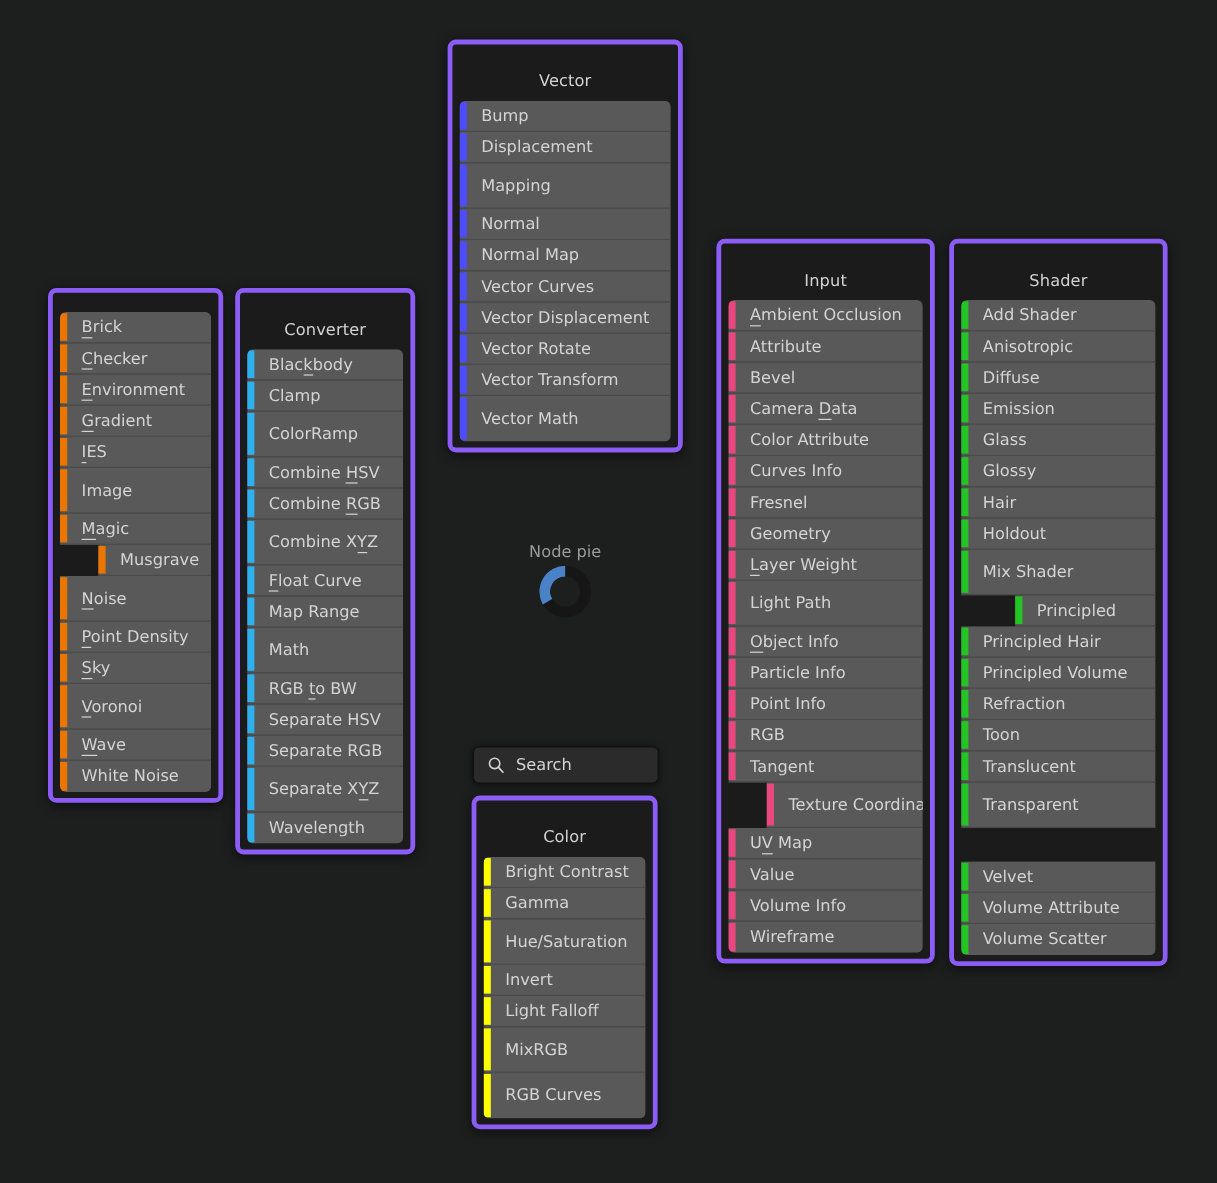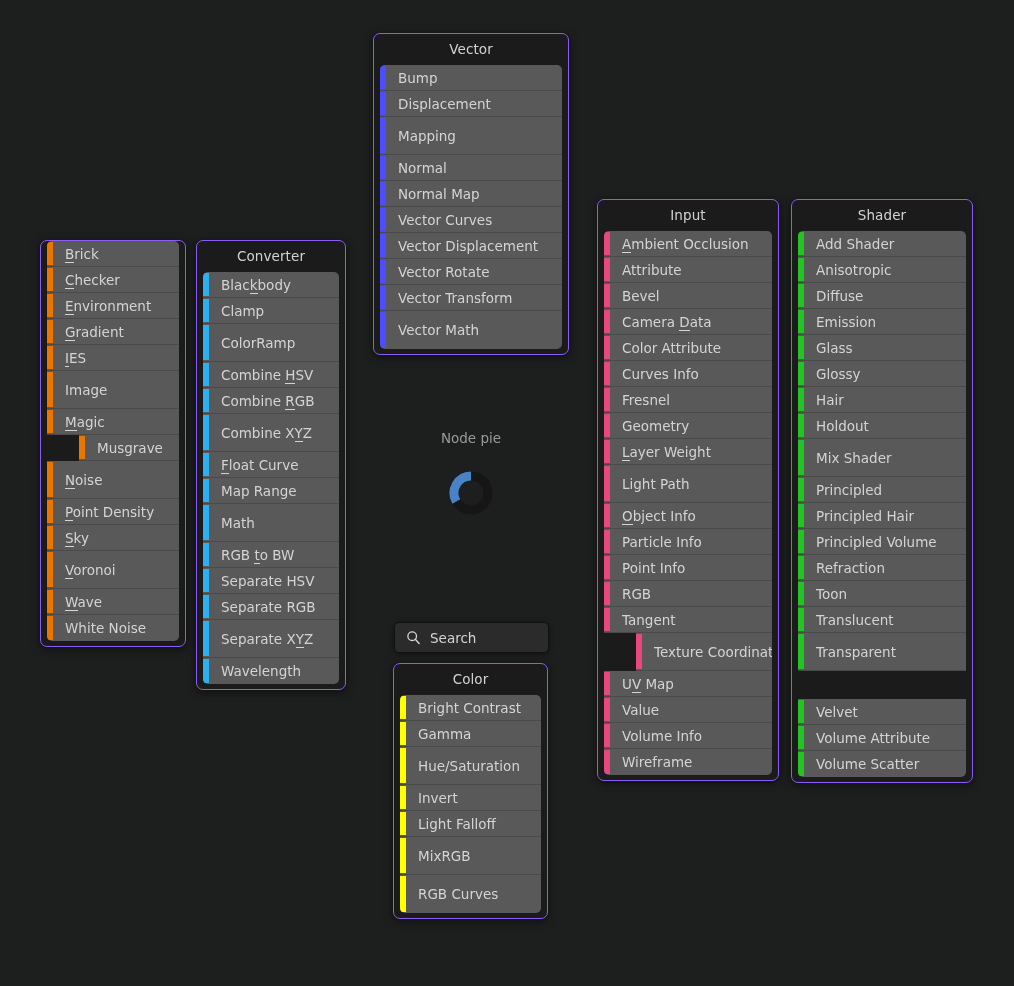--- a/index.html
+++ b/index.html
@@ -13,24 +13,24 @@
     font-family: "DejaVu Sans", sans-serif;
     overflow: hidden;
     position: relative;
     -webkit-font-smoothing: antialiased;
   }
 
   
   .panel {
     position: absolute;
     background: #1b1b1b;
-    border: 1px solid #8b5cf6;
+    border: 4px solid #8b5cf6;
     border-radius: 7px;
     box-shadow: 0 2px 9px rgba(0,0,0,0.55);
-    padding: 0 0 5px 0;
+    padding: 16px 0 5px 0;
     box-sizing: border-box;
   }
   .panel-title {
     color: #d3d3d3;
     font-size: 13.5px;
     text-align: center;
     padding: 7px 0 8px 0;
     letter-spacing: 0.1px;
     user-select: none;
   }
@@ -385,21 +385,21 @@
           <span class="lbl">Hair</span>
         </div>
         <div class="row" style="height: 26px;">
           <span class="accent" style="background: rgb(35, 196, 35);"></span>
           <span class="lbl">Holdout</span>
         </div>
         <div class="row" style="height: 38px;">
           <span class="accent" style="background: rgb(35, 196, 35);"></span>
           <span class="lbl">Mix Shader</span>
         </div>
-        <div class="row" style="height: 26px;">
+        <div class="row" style="height: 26px; margin-left: 45px;">
           <span class="accent" style="background: rgb(35, 196, 35);"></span>
           <span class="lbl">Principled</span>
         </div>
         <div class="row" style="height: 26px;">
           <span class="accent" style="background: rgb(35, 196, 35);"></span>
           <span class="lbl">Principled Hair</span>
         </div>
         <div class="row" style="height: 26px; align-items: center;">
           <span class="accent" style="background: rgb(35, 196, 35);"></span>
           <span class="lbl">Principled Volume</span>
@@ -462,21 +462,21 @@
           <span class="lbl">MixRGB</span>
         </div>
         <div class="row" style="height: 38px;">
           <span class="accent" style="background: rgb(255, 255, 0);"></span>
           <span class="lbl">RGB Curves</span>
         </div>
       </div>
     </div>
   </div>
 
-<div id="center-label" style="left: 0px; top: 430px; width: 942px; text-align: center;">Node pie</div>
+<div id="center-label" style="left: 0px; top: 452px; width: 942px; text-align: center;">Node pie</div>
 
 <div id="spinner" style="left: 448px; top: 470px;">
   <svg width="46" height="46" viewBox="0 0 46 46">
     <circle cx="23" cy="23" r="17" fill="none" stroke="#161616" stroke-width="9"></circle>
     <path d="M 23 6 A 17 17 0 0 0 8.28 31.5" fill="none" stroke="#4a82c8" stroke-width="9" stroke-linecap="butt"></path>
   </svg>
 </div>
 
 <div id="search-box" style="left: 394px; top: 622px; width: 155px; height: 31px;">
   <span class="sicon">

